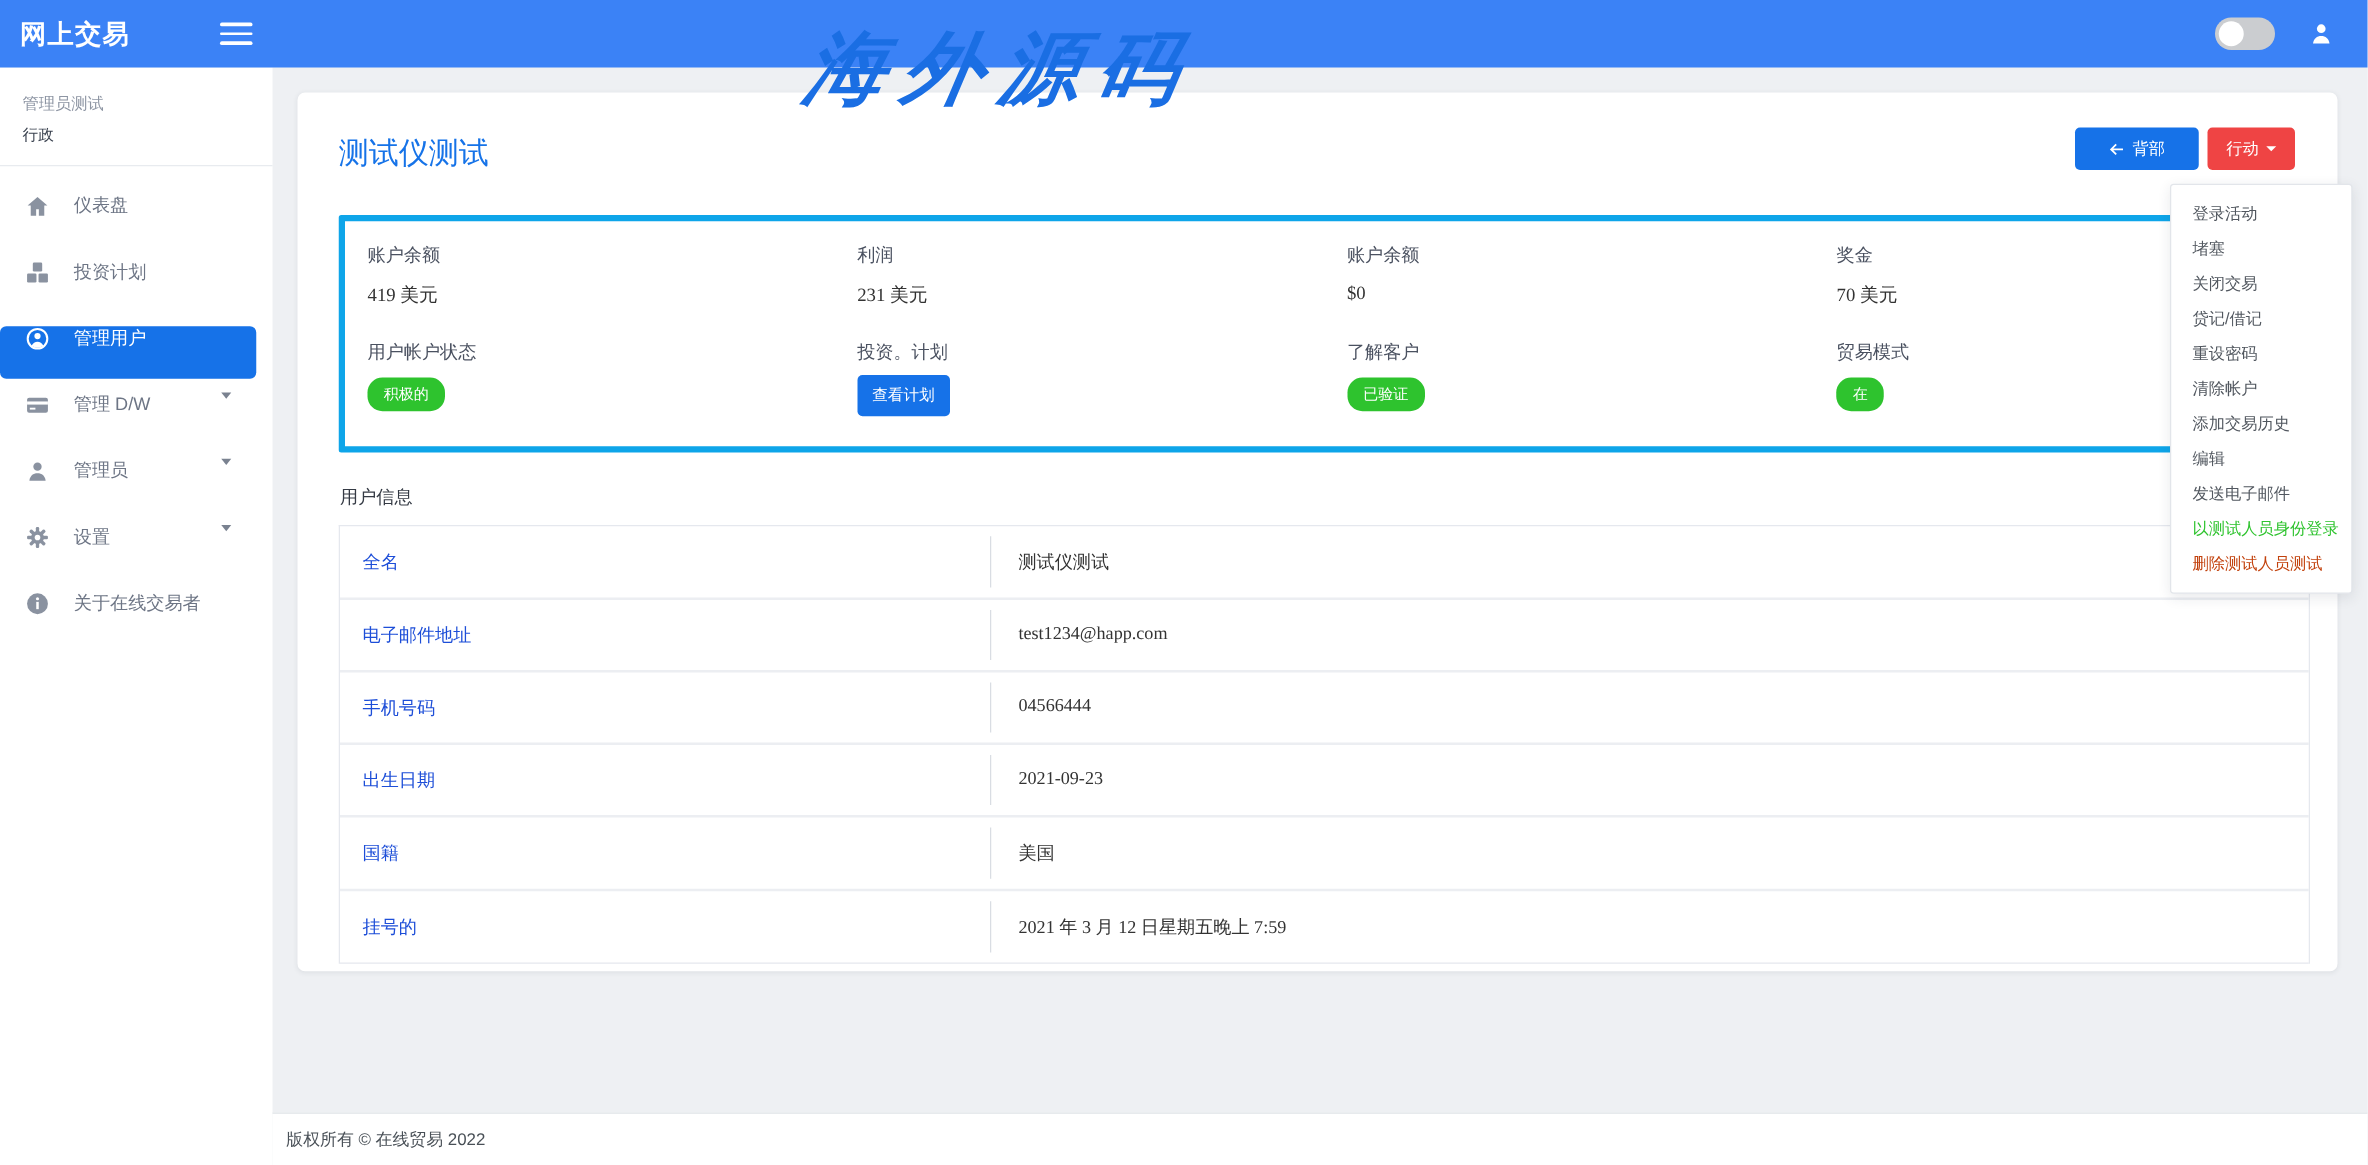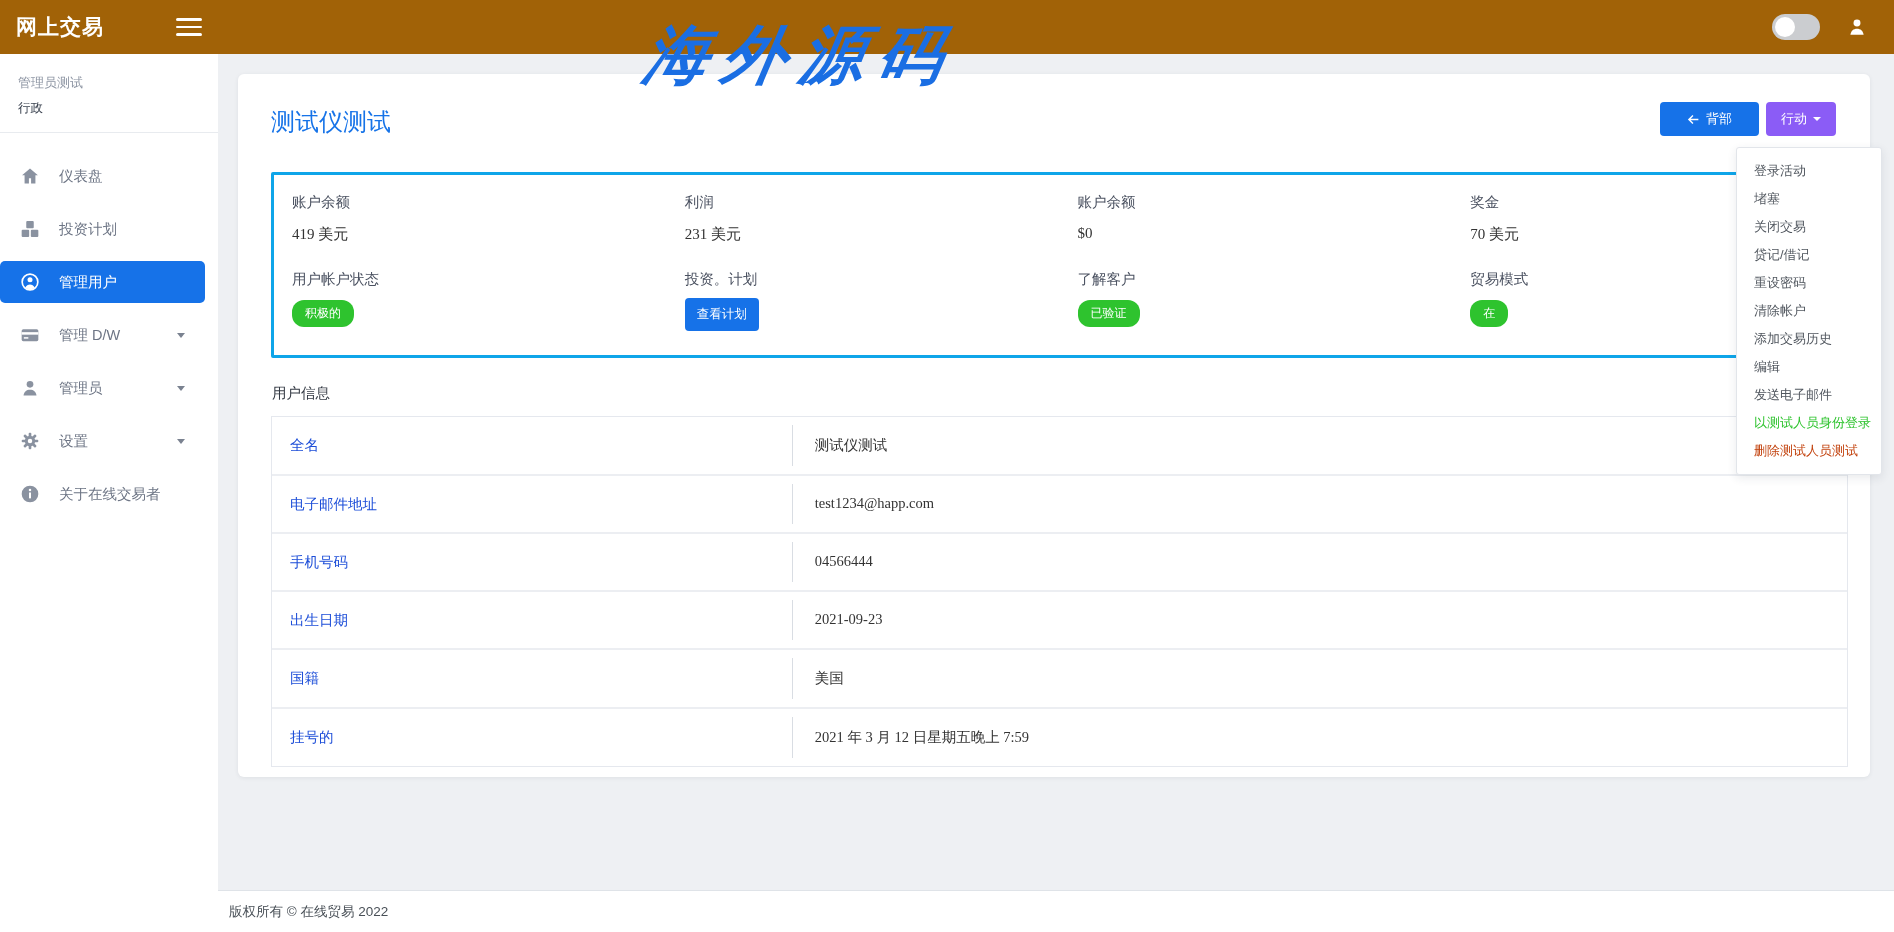--- a/index.html
+++ b/index.html
@@ -6,64 +6,64 @@
   html,body { width:1894px; height:932px; }
   body {
     font-family:"Liberation Sans","DejaVu Sans",sans-serif;
     background:#eef0f3; overflow:hidden; position:relative;
     color:#333;
   }
   .app { position:relative; width:1894px; height:932px; }
 
   
   .topbar { position:absolute; left:0; top:0; width:100%; height:54px;
-    background:#a16207; display:flex; align-items:center; z-index:40; }
+    background:#3b82f6; display:flex; align-items:center; z-index:40; }
   .brand { width:176px; padding-left:16px; color:#fff; font-size:21px; font-weight:bold; letter-spacing:1px; }
   .hamburger { width:26px; height:18px; display:flex; flex-direction:column; justify-content:space-between; cursor:pointer; }
   .hamburger span { display:block; height:2.6px; background:#fff; border-radius:2px; }
   .topbar-right { margin-left:auto; display:flex; align-items:center; gap:26px; padding-right:26px; }
   .toggle { width:48px; height:26px; background:#cbcdd0; border-radius:13px; position:relative; cursor:pointer; }
   .toggle .knob { position:absolute; left:3px; top:3px; width:20px; height:20px; border-radius:50%; background:#fff; }
   .header-user { width:22px; height:22px; }
 
   
   .watermark { position:absolute; left:645px; top:12px; z-index:90;
     font-family:"DejaVu Serif","Liberation Serif",serif; font-style:italic; font-weight:bold;
     font-size:64px; letter-spacing:14px; color:#1a6ee3;
     transform:skewX(-10deg); pointer-events:none; }
 
   
   .sidebar { position:absolute; left:0; top:54px; width:218px; bottom:0; background:#fff; z-index:20; }
   .side-user { padding:20px 18px 0; }
   .side-name { font-size:13px; color:#8d95a3; }
   .side-role { font-size:12.5px; font-weight:normal; color:#3b4350; margin-top:8px; }
   .side-divider { border:none; border-top:1px solid #e8ebef; margin:15px 0 22px; }
-  .nav-item { height:42px; display:flex; align-items:center; padding-left:20px;
+  .nav-item { height:42px; display:flex; padding-left:20px;
     margin:0 13px 11px 0; border-radius:5px; color:#6d7585; font-size:14.5px; cursor:pointer; }
   .nav-item .nicon { width:20px; height:20px; margin-right:19px; color:#8a92a0; flex:0 0 auto; }
   .nav-item.active { background:#1672e8; color:#fff; }
   .nav-item.active .nicon { color:#fff; }
   .chev { margin-left:auto; margin-right:20px; width:0; height:0;
     border-left:4.5px solid transparent; border-right:4.5px solid transparent;
     border-top:5px solid #7a8290; }
 
   
   .main { position:absolute; left:218px; top:54px; right:0; bottom:0; background:#eef0f3; }
   .card { position:absolute; left:20px; right:24px; top:20px; height:703px;
     background:#fff; border-radius:6px; box-shadow:0 1px 4px rgba(40,50,70,.08); padding:32px 22px 0 33px;font-family:Liberation Serif, serif; }
   .page-title { color:#1673e8; font-size:24px; font-weight:500; }
   .card-actions { position:absolute; right:34px; top:28px; display:flex; gap:7px; }
   .btn { border:none; border-radius:4px; color:#fff; font-size:13px; padding:8px 27px;
     display:flex; align-items:center; gap:6px; cursor:pointer; font-family:inherit; }
   .btn-back { background:#1672e8; }
-  .btn-actions { background:#8b5cf6; padding:8px 15px;text-align:center; }
+  .btn-actions { background:#ef4444; padding:8px 15px;text-align:center; }
   .caret { width:0; height:0; border-left:4px solid transparent; border-right:4px solid transparent; border-top:4px solid #fff; }
 
   
-  .stats-box { margin-top:34px; border:3px solid #0ea5e9; border-radius:2px;
+  .stats-box { margin-top:34px; border:5px solid #0ea5e9; border-radius:2px;
     display:grid; grid-template-columns:repeat(4,1fr); padding:18px 0 24px; row-gap:26px; }
   .stat-cell { padding-left:18px; }
   .stat-label { font-size:14.5px; color:#4a5160; }
   .stat-value { font-size:15px; color:#333; margin-top:13px; }
   .badge { display:inline-block; margin-top:11px; background:#2ec32e; color:#fff;
     font-size:12px; padding:5px 13px; border-radius:12px; }
   .btn-plan { display:inline-block; margin-top:9px; background:#1672e8; color:#fff; border:none;
     font-size:12.5px; padding:8px 12px; border-radius:4px; cursor:pointer; font-family:inherit; }
 
   

